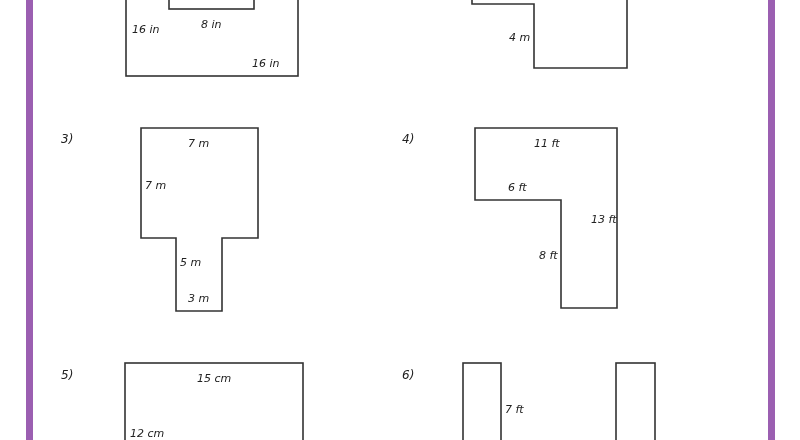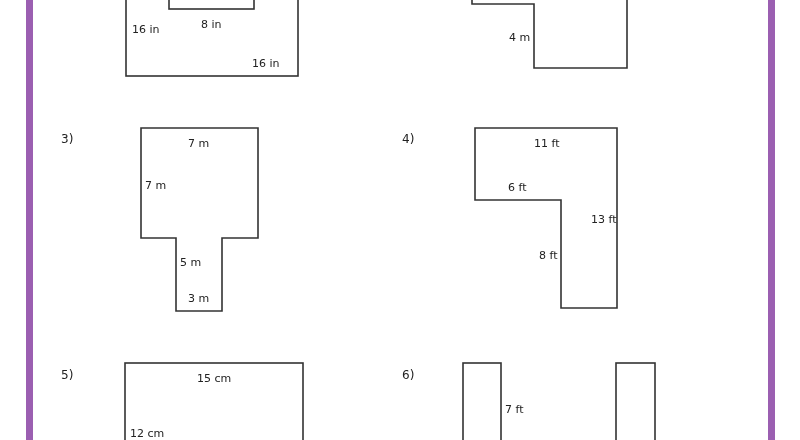--- a/index.html
+++ b/index.html
@@ -1,18 +1,18 @@
 <!DOCTYPE html>
 <html style="--accent: #9b5fb1;"><head>
   <meta charset="utf-8">
   <style>
     html, body { margin: 0; padding: 0; background: #ffffff; }
     body { width: 800px; height: 440px; position: relative; overflow: hidden;
            font-family: "DejaVu Sans", "Liberation Sans", sans-serif; }
-    .page { position: absolute; left: 0; top: 0; width: 763px; height: 440px; background: #fff; }
+    .page { position: absolute; left: 0; top: 0; width: 763px; height: 440px; background: #fff; font-style: italic; }
     .border-left { position: absolute; left: 26px; top: 0; width: 7px; height: 440px; background: var(--accent); }
     .border-right { position: absolute; left: 768px; top: 0; width: 7px; height: 440px; background: var(--accent); }
     svg { position: absolute; left: 0; top: 0; }
     .shape { fill: #ffffff; stroke: #333333; stroke-width: 1.6; }
     .lbl { font-size: 11px; fill: #222222; font-family: "DejaVu Sans", sans-serif; }
     .num { font-size: 12px; fill: #222222; font-family: "DejaVu Sans", sans-serif; }
   </style>
 </head>
 <body>
 

